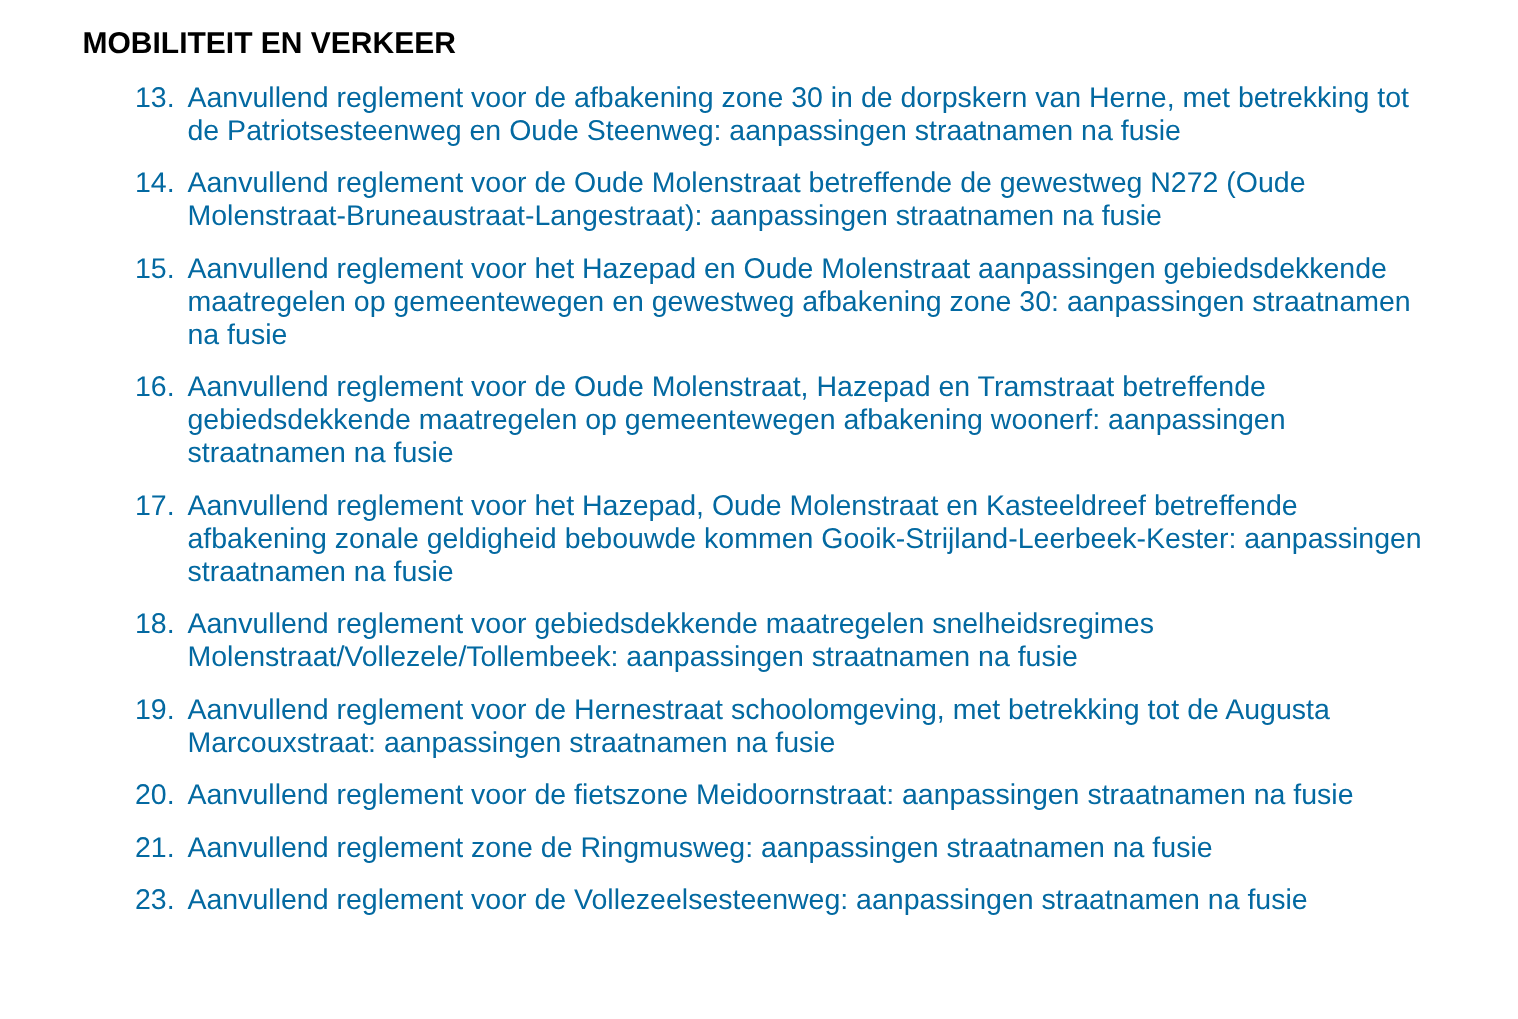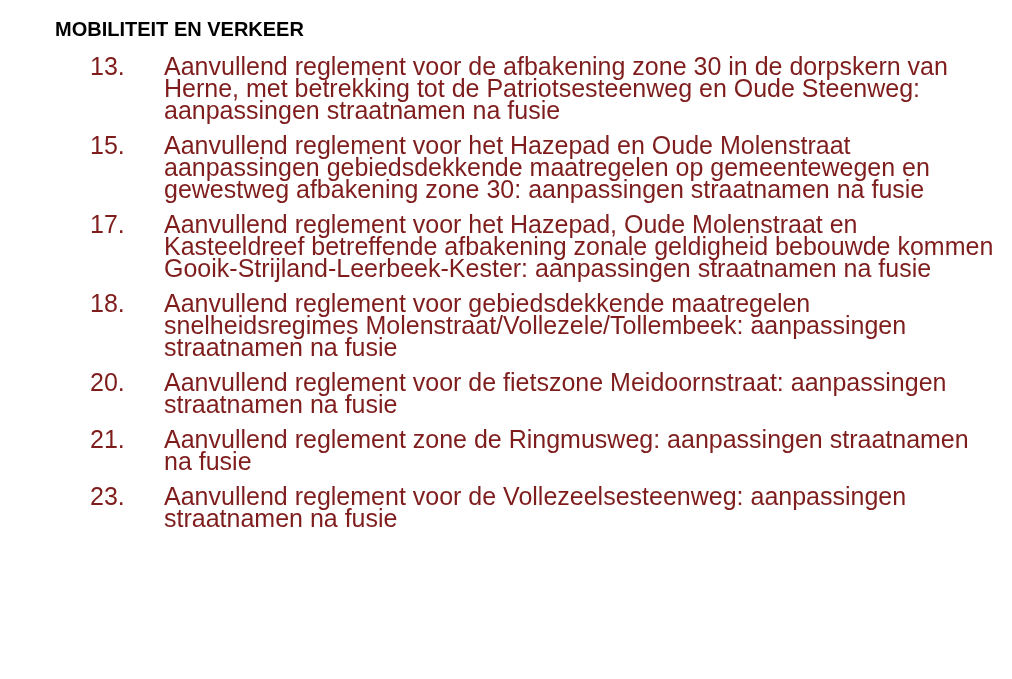--- a/index.html
+++ b/index.html
@@ -26,24 +26,23 @@
     letter-spacing: 0;
   }
   .doc-list {
     margin: 15px 0 0 0;
     padding: 0 0 0 90px;
   }
   .item {
     display: flex;
     align-items: flex-start;
     margin: 0 0 13px 0;
-    font-size: 25px;
+    font-size: 19px;
     line-height: 22px;
-    color: #7f1d1d;
-    gap: 39px;
+    color: #0369a1;
   }
   .item-number {
     flex: none;
     width: 35px;
     text-align: left;
     white-space: nowrap;
   }
   .item-text {
     flex: none;
     width: 835px;
@@ -54,30 +53,42 @@
 
 <div class="page">
   <h1 class="doc-heading">MOBILITEIT EN VERKEER</h1>
 
   <div class="doc-list">
     <div class="item">
       <span class="item-number">13.</span>
       <span class="item-text">Aanvullend reglement voor de afbakening zone 30 in de dorpskern van Herne, met betrekking tot de Patriotsesteenweg en Oude Steenweg: aanpassingen straatnamen na fusie</span>
     </div>
     <div class="item">
+      <span class="item-number">14.</span>
+      <span class="item-text">Aanvullend reglement voor de Oude Molenstraat betreffende de gewestweg N272 (Oude Molenstraat-Bruneaustraat-Langestraat): aanpassingen straatnamen na fusie</span>
+    </div>
+    <div class="item">
       <span class="item-number">15.</span>
       <span class="item-text">Aanvullend reglement voor het Hazepad en Oude Molenstraat aanpassingen gebiedsdekkende maatregelen op gemeentewegen en gewestweg afbakening zone 30: aanpassingen straatnamen na fusie</span>
+    </div>
+    <div class="item">
+      <span class="item-number">16.</span>
+      <span class="item-text">Aanvullend reglement voor de Oude Molenstraat, Hazepad en Tramstraat betreffende gebiedsdekkende maatregelen op gemeentewegen afbakening woonerf: aanpassingen straatnamen na fusie</span>
     </div>
     <div class="item">
       <span class="item-number">17.</span>
       <span class="item-text">Aanvullend reglement voor het Hazepad, Oude Molenstraat en Kasteeldreef betreffende afbakening zonale geldigheid bebouwde kommen Gooik-Strijland-Leerbeek-Kester: aanpassingen straatnamen na fusie</span>
     </div>
     <div class="item">
       <span class="item-number">18.</span>
       <span class="item-text">Aanvullend reglement voor gebiedsdekkende maatregelen snelheidsregimes Molenstraat/Vollezele/Tollembeek: aanpassingen straatnamen na fusie</span>
+    </div>
+    <div class="item">
+      <span class="item-number">19.</span>
+      <span class="item-text">Aanvullend reglement voor de Hernestraat schoolomgeving, met betrekking tot de Augusta Marcouxstraat: aanpassingen straatnamen na fusie</span>
     </div>
     <div class="item">
       <span class="item-number">20.</span>
       <span class="item-text">Aanvullend reglement voor de fietszone Meidoornstraat: aanpassingen straatnamen na fusie</span>
     </div>
     <div class="item">
       <span class="item-number">21.</span>
       <span class="item-text">Aanvullend reglement zone de Ringmusweg: aanpassingen straatnamen na fusie</span>
     </div>
     <div class="item">

